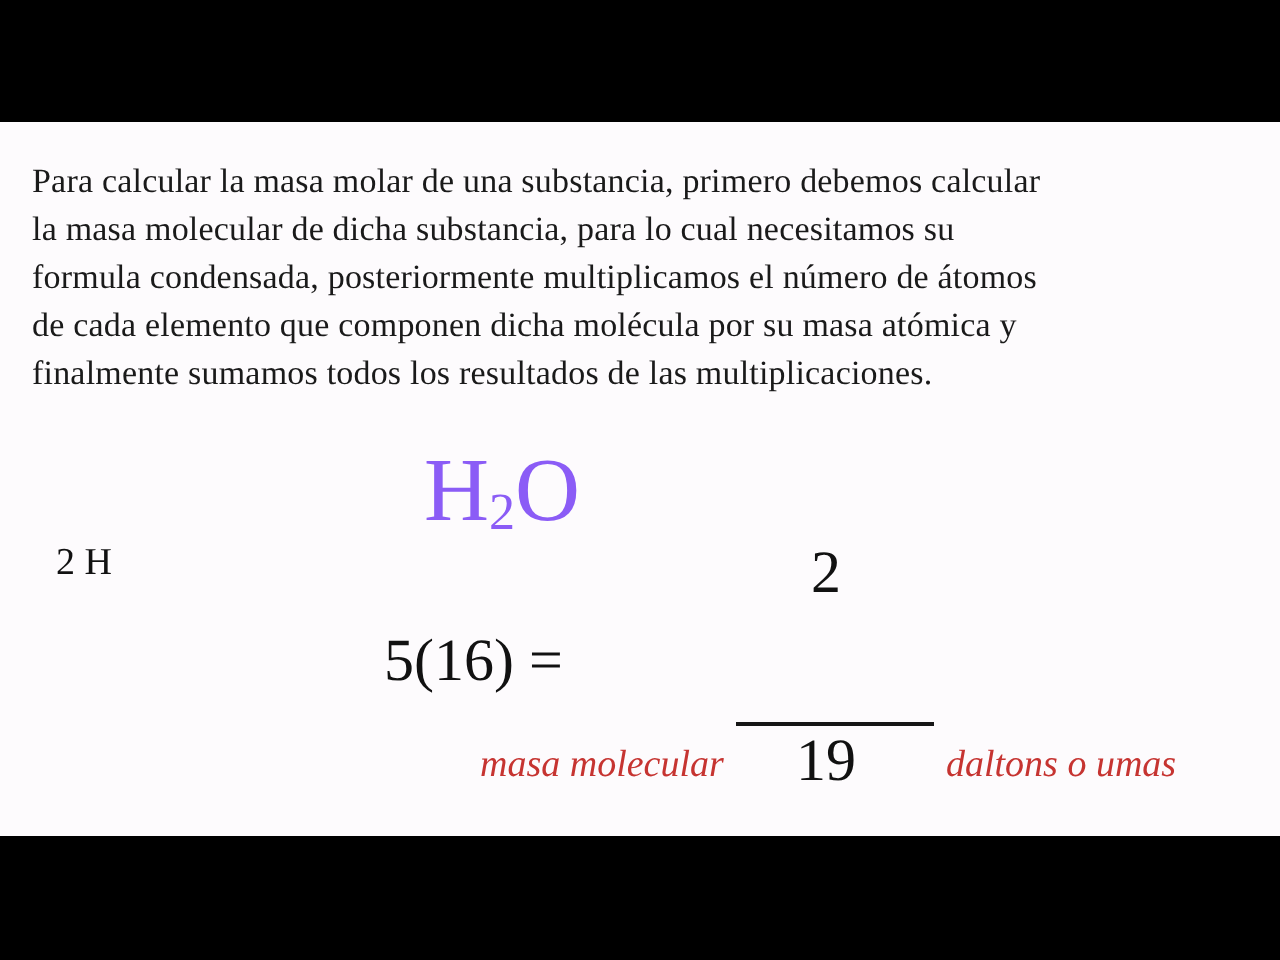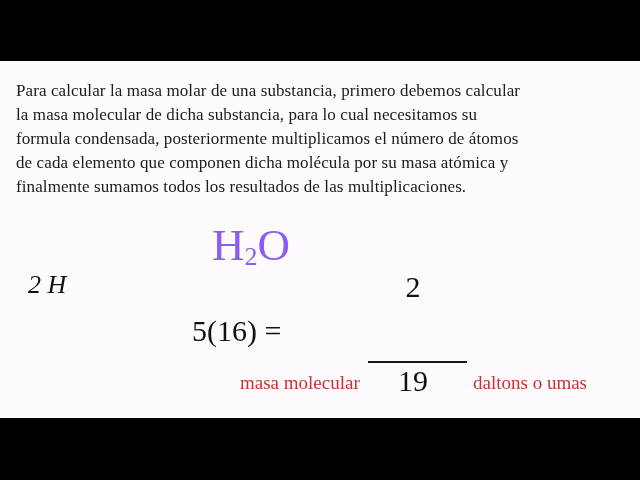--- a/index.html
+++ b/index.html
@@ -21,28 +21,28 @@
   .slide{position:absolute;left:0;top:61px;width:640px;height:357px;background:var(--slide-bg);}
   .abs{position:absolute;}
   .paragraph{
     left:16px;top:18px;width:618px;
     font-size:17px;line-height:24px;color:var(--ink);
     white-space:pre-line;letter-spacing:0.1px;
   }
   .example-label{left:33px;top:163px;font-size:20px;line-height:1;color:var(--ink);}
   .formula{left:212px;top:162px;font-size:45px;line-height:1;color:#8b5cf6;}
   .formula .sub{font-size:0.58em;vertical-align:-0.18em;}
-  .row-el{left:28px;font-size:26px;line-height:1;color:#111;font-style:italic;}
+  .row-el{left:28px;font-size:19px;line-height:1;color:#111;}
   .row-calc{left:192px;font-size:30px;line-height:1;color:#111;}
   .row-res{left:357px;width:112px;text-align:center;font-size:30px;line-height:1;color:#111;}
   .r1{top:211px;}
   .r2{top:255px;}
   .sum-rule{left:368px;top:300px;width:99px;height:2px;background:#161616;}
   .total-value{left:357px;top:305px;width:112px;text-align:center;font-size:30px;line-height:1;color:#111;}
-  .red-label{font-size:19px;line-height:1;color:var(--accent);}
+  .red-label{font-size:19px;line-height:1;color:var(--accent);font-style:italic;}
   .label-left{left:240px;top:312px;}
   .label-right{left:473px;top:312px;}
 </style>
 </head>
 <body>
 
 <div class="frame">
   <div class="letterbox top"></div>
 
   <div class="slide">

